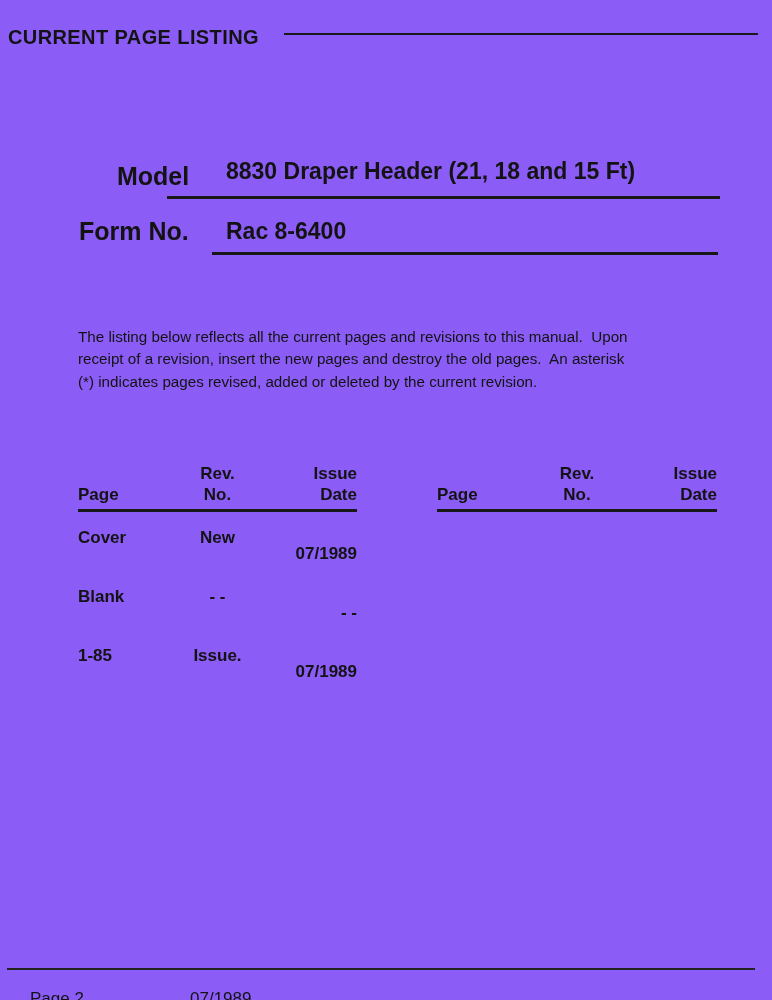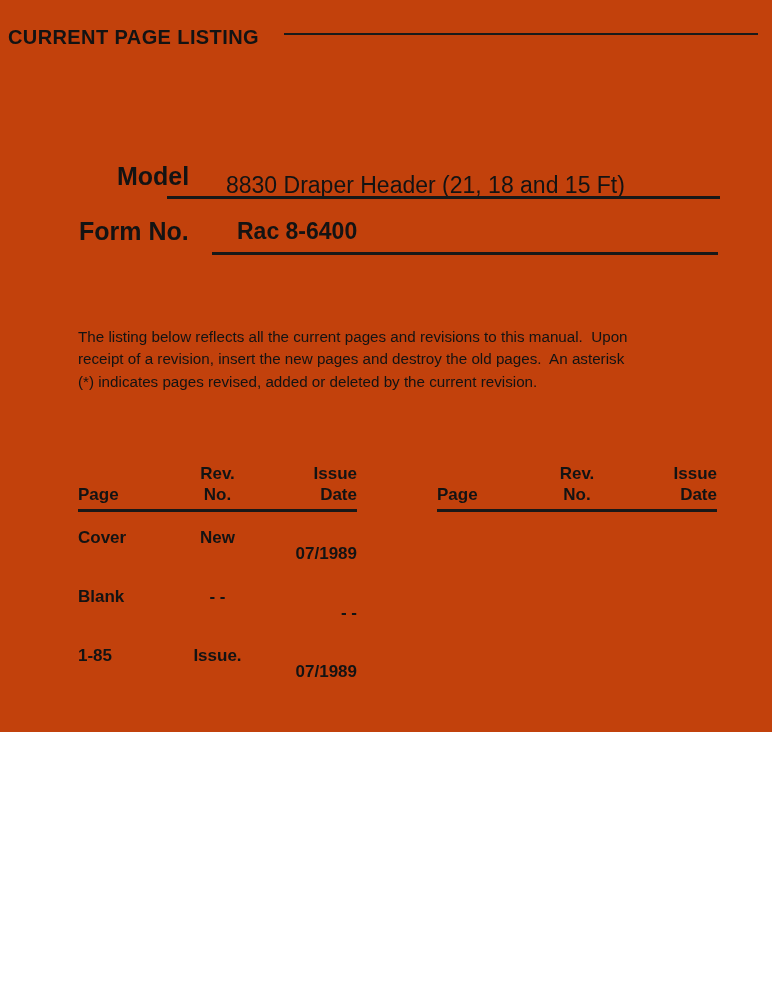--- a/index.html
+++ b/index.html
@@ -1,43 +1,43 @@
 <!DOCTYPE html>
 <html><head>
 <meta charset="utf-8">
 <style>
   html, body { margin: 0; padding: 0; background: #ffffff; }
   .page {
     position: relative;
     width: 772px;
-    height: 732px;
-    background: #c2410c;
+    height: 1000px;
+    background: #8b5cf6;
     font-family: "Liberation Sans", sans-serif;
     color: #131313;
     overflow: hidden;
   }
   .abs { position: absolute; }
 
   
   .doc-title {
     left: 8px; top: 26px;
     font-size: 20px; font-weight: bold; letter-spacing: 0.4px;
   }
   .title-rule {
     left: 284px; top: 33px; width: 474px; height: 2px;
     background: #1a1a1a;
   }
 
   
   .model-label { left: 79px; top: 162px; font-size: 25px; font-weight: bold; margin-left: 38px; }
-  .model-value { left: 226px; top: 172px; font-size: 23px; font-weight: normal; white-space: nowrap; }
+  .model-value { left: 226px; top: 158px; font-size: 23px; font-weight: bold; white-space: nowrap; }
   .model-underline { left: 167px; top: 196px; width: 553px; height: 2.5px; background: #181818; }
 
   .form-label { left: 79px; top: 217px; font-size: 25px; font-weight: bold; }
-  .form-value { left: 237px; top: 218px; font-size: 23px; font-weight: bold; white-space: nowrap; }
+  .form-value { left: 226px; top: 218px; font-size: 23px; font-weight: bold; white-space: nowrap; }
   .form-underline { left: 212px; top: 252px; width: 506px; height: 2.5px; background: #181818; }
 
   
   .intro { left: 78px; top: 326px; font-size: 15.2px; line-height: 22.3px; }
   .intro .line { white-space: pre; }
 
   
   .listing-table { width: 279px; }
   .table-1 { left: 78px; top: 447px; }
   .table-2 { left: 437px; top: 447px; width: 280px; }

